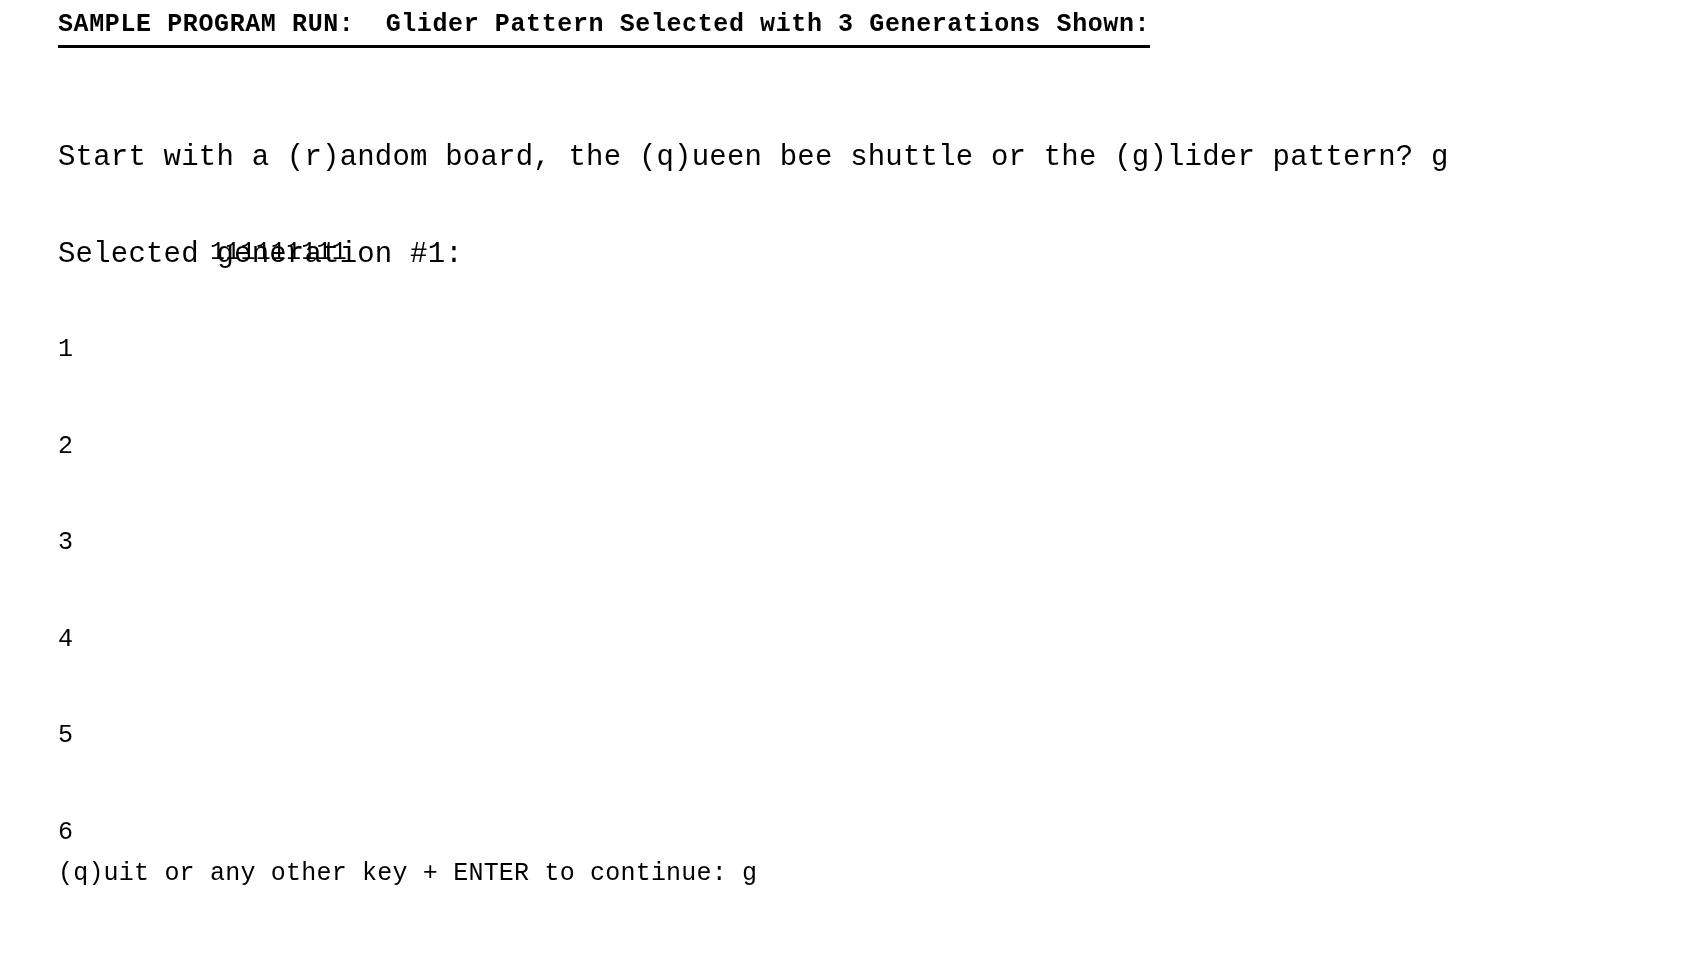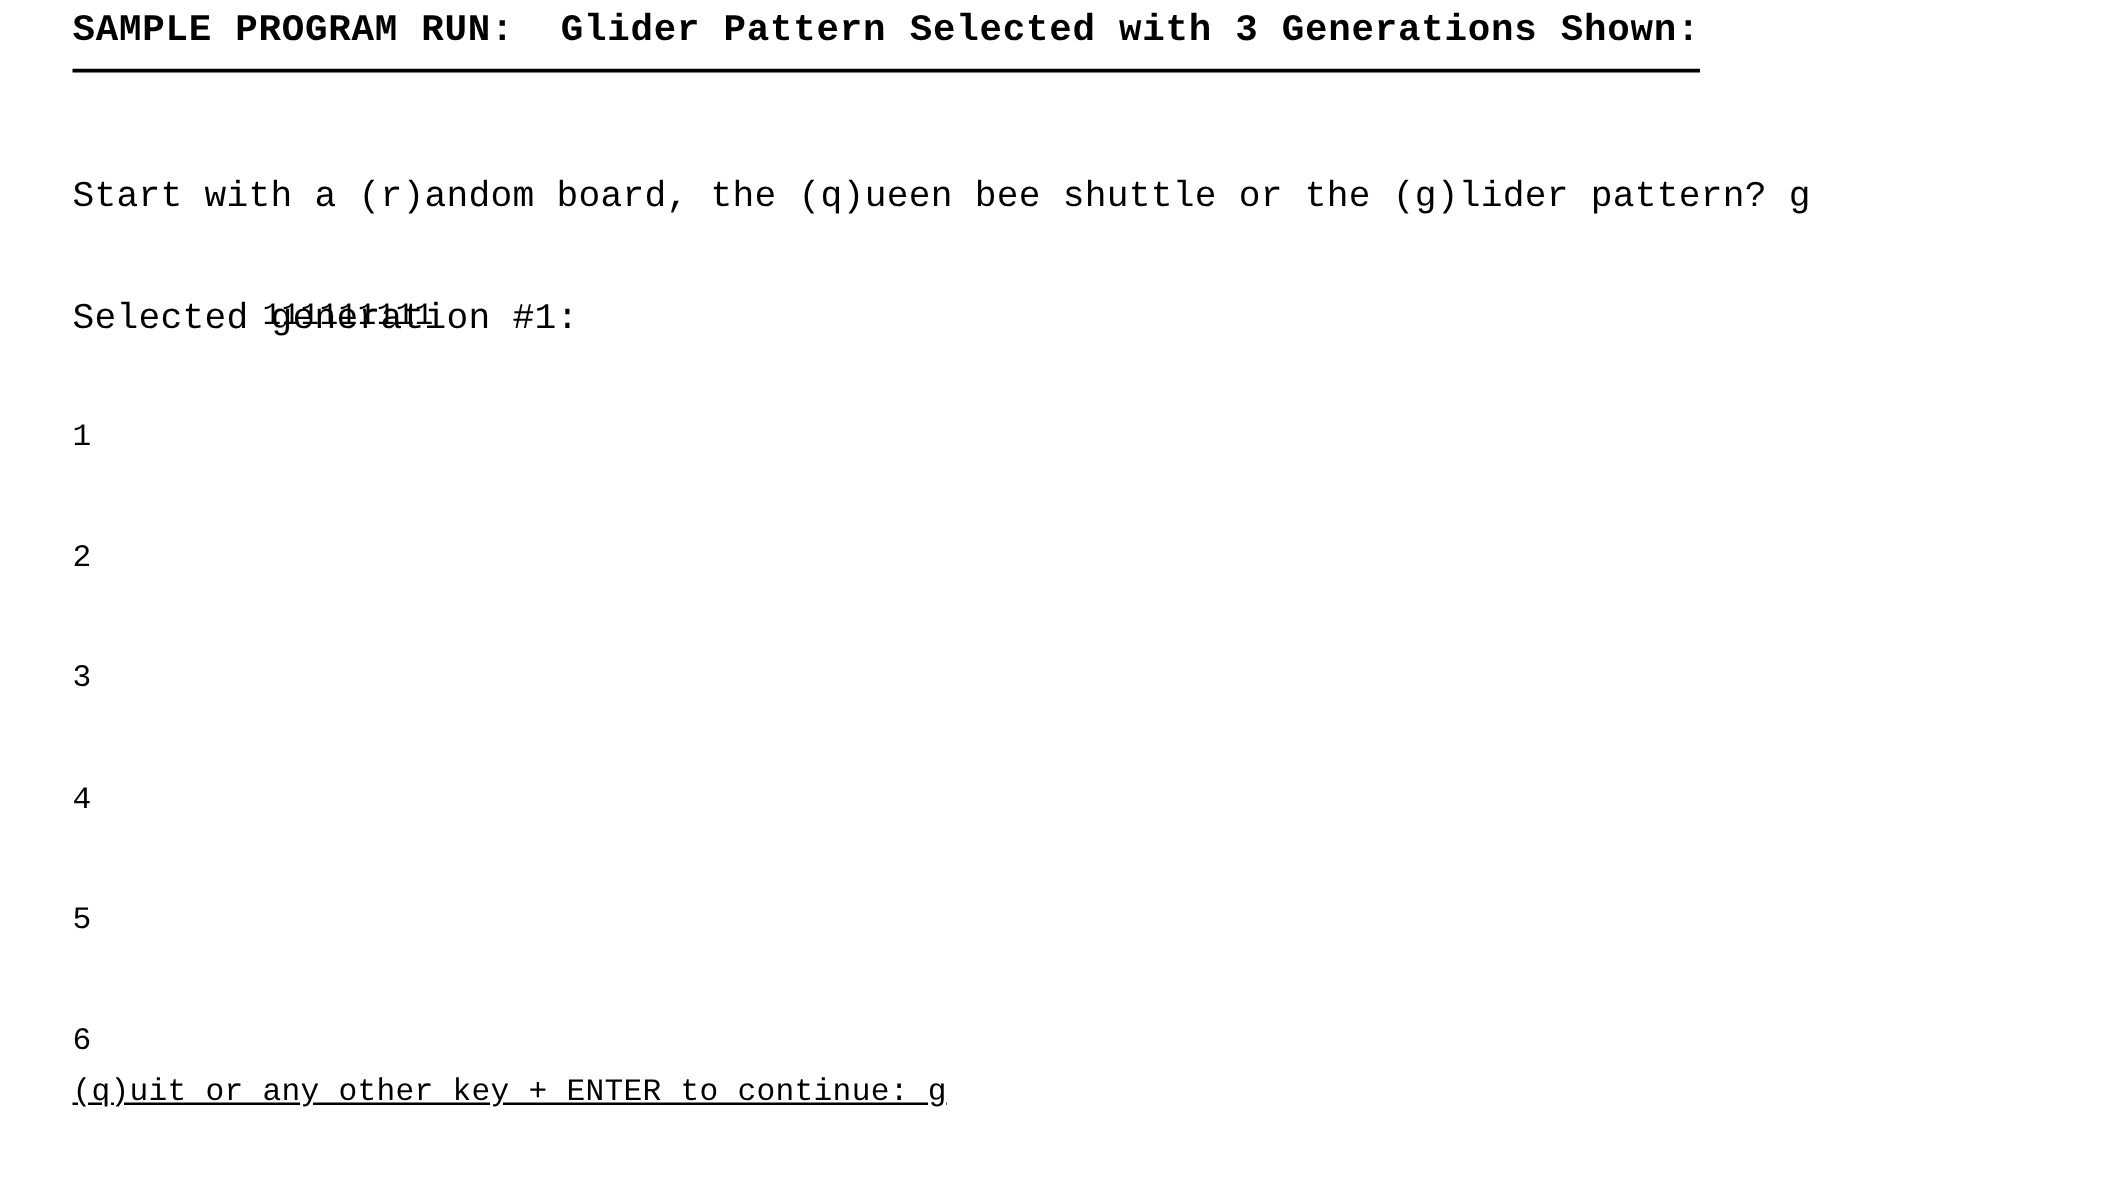--- a/index.html
+++ b/index.html
@@ -25,27 +25,27 @@
   }
 
   
   .heading-wrap {
     position: absolute;
     left: 58px;
     top: 8px;
   }
   .heading {
     display: inline-block;
-    font-size: 30px;
+    font-size: 25px;
     line-height: 34px;
     font-weight: bold;
     letter-spacing: 0.6px;
     white-space: pre;
     border-bottom: 3px solid #000;
-    padding-bottom: 13px;
+    padding-bottom: 3px;
   }
 
   
   .term {
     position: absolute;
     left: 58px;
     top: 78px;
     font-size: 29px;
     line-height: 32.2px;
     white-space: pre;
@@ -74,21 +74,20 @@
 
   
   .prompt {
     position: absolute;
     left: 58px;
     top: 858px;
     font-size: 25px;
     line-height: 32.2px;
     white-space: pre;
     letter-spacing: 0.2px;
-    text-decoration: underline;
   }
 </style>
 </head>
 <body>
 
 <div class="page">
 
   <div class="heading-wrap">
     <div class="heading">SAMPLE PROGRAM RUN:  Glider Pattern Selected with 3 Generations Shown:</div>
   </div>

